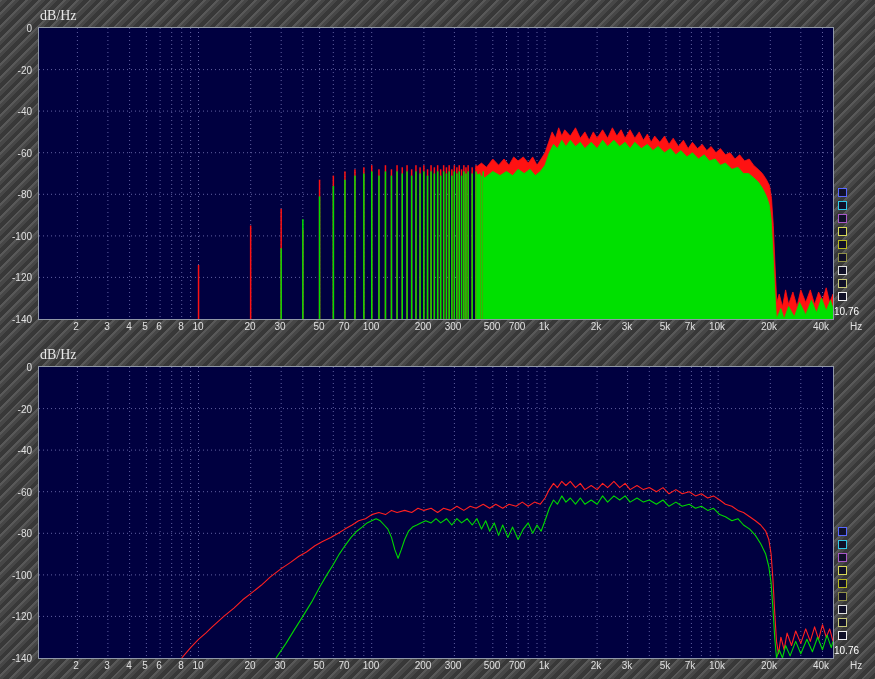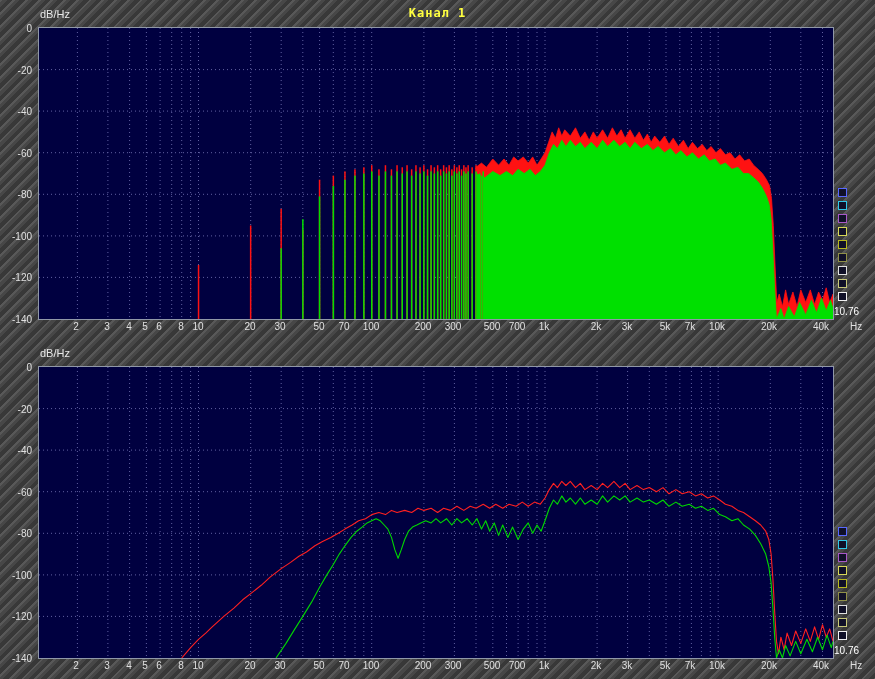--- a/index.html
+++ b/index.html
@@ -10,41 +10,40 @@
     font-family:"Liberation Sans",sans-serif;
   }
   .panel{position:absolute;left:2px;width:871px;height:336px;}
   #panel-0{top:2px;}
   #panel-1{top:341px;}
   .panel-title{
     position:absolute;top:4px;left:0;width:100%;text-align:center;
     color:#ffff40;font-family:"DejaVu Sans Mono",monospace;
     font-size:12px;font-weight:bold;letter-spacing:1px;
   }
-  .unit-label{position:absolute;left:38px;top:6px;color:#e8e8e8;font-size:11px;}
+  .unit-label{position:absolute;left:38px;top:6px;color:#e8e8e8;font-size:14px;font-family:Liberation Serif, serif;}
   svg.plot{
     position:absolute;left:36px;top:25px;width:794px;height:291px;
     border:1px solid #9098a8;background:#000040;display:block;
   }
   .yaxis{position:absolute;left:0;top:26px;width:32px;height:291px;}
   .ytick{position:absolute;right:2px;transform:translateY(-50%);color:#e0e0e0;font-size:10px;white-space:nowrap;}
   .xaxis{position:absolute;left:36px;top:319px;width:834px;height:14px;}
   .xtick{position:absolute;top:0;transform:translateX(-50%);color:#e0e0e0;font-size:10px;white-space:nowrap;}
   .xtick.unit{transform:none;}
   .legend{position:absolute;left:836px;top:186px;width:12px;}
   .lg-sq{width:9px;height:9px;border:1px solid #888;box-sizing:border-box;margin-bottom:4px;background:#101028;}
   .readout{position:absolute;left:832px;top:304px;color:#ffffff;font-size:10px;white-space:nowrap;}
 </style>
 </head>
 <body>
 
 <div class="screen">
 
   <div class="panel" id="panel-0">
-    <div class="panel-title">Канал 1</div>
     <div class="unit-label">dB/Hz</div>
     <div class="yaxis">
         <span class="ytick" style="top: 0px;">0</span>
         <span class="ytick" style="top: 42px;">-20</span>
         <span class="ytick" style="top: 83px;">-40</span>
         <span class="ytick" style="top: 125px;">-60</span>
         <span class="ytick" style="top: 166px;">-80</span>
         <span class="ytick" style="top: 208px;">-100</span>
         <span class="ytick" style="top: 249px;">-120</span>
         <span class="ytick" style="top: 291px;">-140</span>

